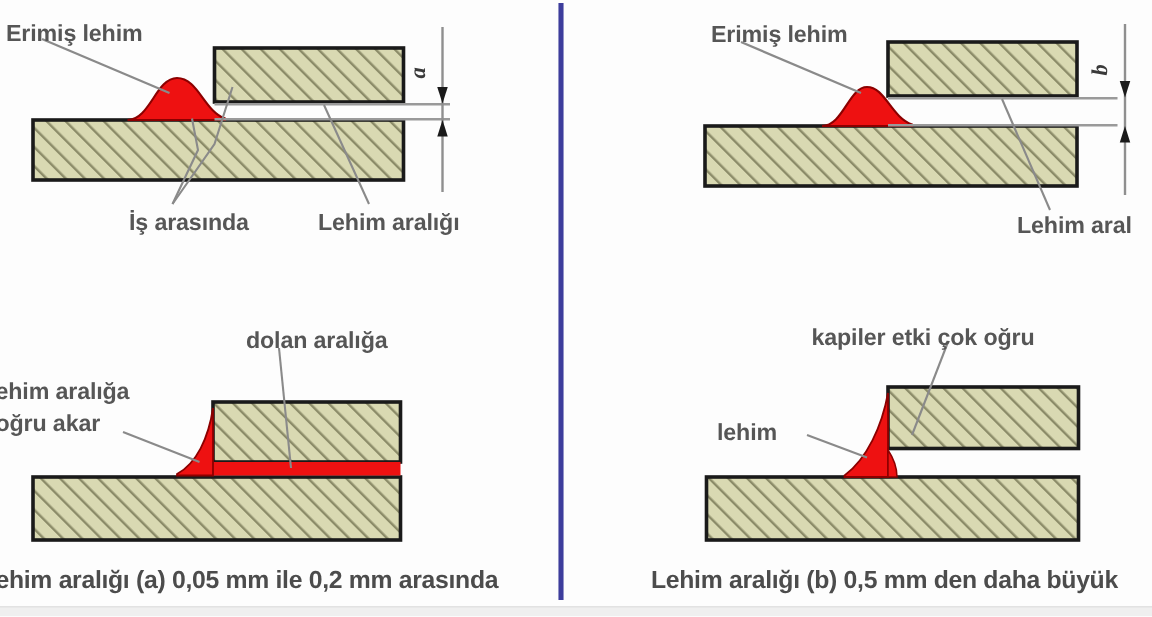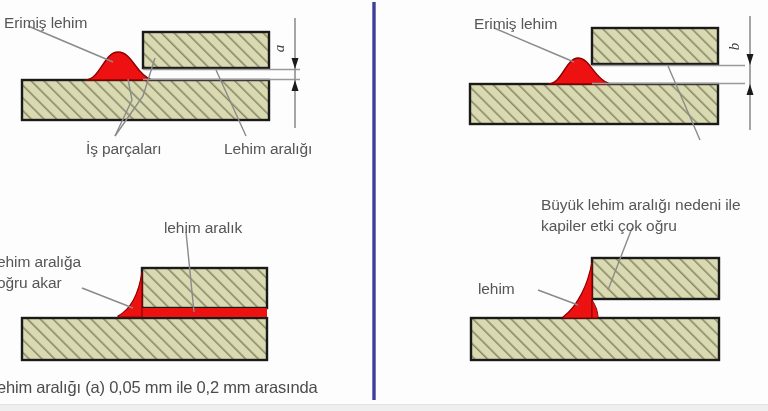--- a/index.html
+++ b/index.html
@@ -9,20 +9,21 @@
   }
   body {
     font-family: "Liberation Sans", sans-serif;
   }
   #stage {
     position: relative;
     width: 768px;
     height: 411px;
     background: #fdfdfd;
     overflow: hidden;
+    font-weight: bold;
   }
   #stage svg {
     position: absolute;
     top: 0; left: 0;
     width: 768px;
     height: 411px;
   }
   .lbl {
     position: absolute;
     font-family: "Liberation Sans", sans-serif;
@@ -127,39 +128,40 @@
 
       <line x1="632" y1="228" x2="608" y2="290" stroke="#8a8a8a" stroke-width="1.4"></line>
       <line x1="538" y1="290" x2="578" y2="305" stroke="#8a8a8a" stroke-width="1.4"></line>
     </g>
 
     <line x1="374" y1="2" x2="374" y2="400" stroke="#3d3d9c" stroke-width="3.4"></line>
   </svg>
 
   <div class="lbl" style="left:4px; top:14px;">Erimiş lehim</div>
 
-  <div class="lbl" style="left:86px; top:140px;">İş parçaları</div>
+  <div class="lbl" style="left:86px; top:140px;">İş arasında</div>
 
-  <div class="lbl" style="left:212px; top:140px;margin-left:12px;">Lehim aralığı</div>
+  <div class="lbl" style="left:212px; top:140px;">Lehim aralığı</div>
 
   <div class="dimlbl" style="left:276px; top:40px;">a</div>
 
-  <div class="lbl" style="left:164px; top:219px;">lehim aralık</div>
+  <div class="lbl" style="left:164px; top:219px;">dolan aralığa</div>
 
   <div class="lbl" style="left:-3px; top:253px;">ehim aralığa</div>
   <div class="lbl" style="left:-3px; top:274px;">oğru akar</div>
 
   <div class="cap" style="left:-3px; top:378px;">ehim aralığı (a) 0,05 mm ile 0,2 mm arasında</div>
 
   <div class="lbl" style="left:474px; top:15px;">Erimiş lehim</div>
 
+  <div class="lbl" style="left:678px; top:142px;">Lehim aral</div>
 
   <div class="dimlbl" style="left:731px; top:38px;">b</div>
 
-  <div class="lbl" style="left:541px; top:196px;">Büyük lehim aralığı nedeni ile</div>
   <div class="lbl" style="left:541px; top:217px;">kapiler etki çok oğru</div>
 
   <div class="lbl" style="left:478px; top:280px;text-align:right;">lehim</div>
 
+  <div class="cap" style="left:434px; top:378px;">Lehim aralığı (b) 0,5 mm den daha büyük</div>
 
   <div class="bottombar"></div>
 
 </div>
 
 </body></html>

